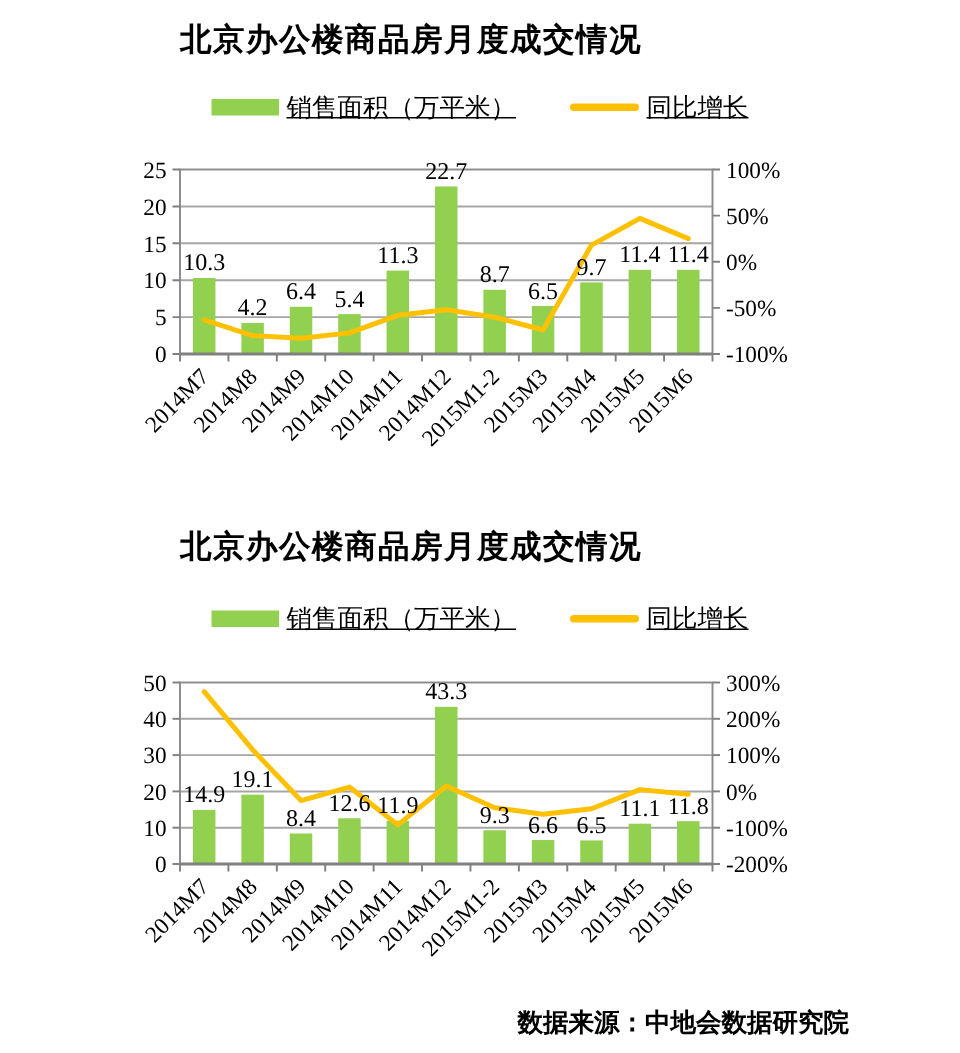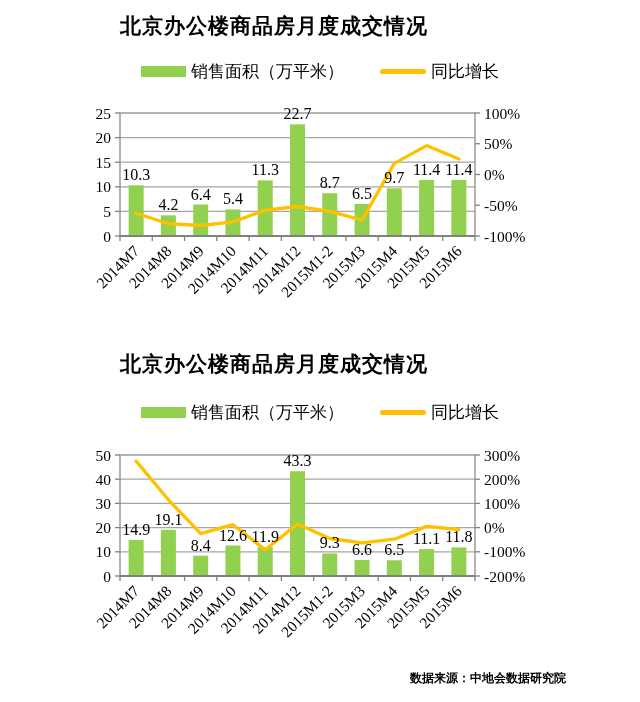--- a/index.html
+++ b/index.html
@@ -12,29 +12,29 @@
     font-size:21px;font-weight:bold;letter-spacing:1px;white-space:nowrap;
   }
   #title-office{top:12px;}
   #title-commercial{top:350px;}
   .legend{
     position:absolute;left:0;width:640px;display:flex;justify-content:center;
     align-items:center;column-gap:36px;font-size:17px;
   }
   #legend-office{top:60px;}
   #legend-commercial{top:401px;}
-  .legend-item{display:flex;align-items:center;column-gap:5px;white-space:nowrap;}
+  .legend-item{display:flex;align-items:center;column-gap:5px;white-space:nowrap;text-decoration:underline;}
   .swatch-bar{width:45px;height:11px;background:#92D050;display:inline-block;}
   .swatch-line{width:46px;height:5px;background:#FFC000;border-radius:3px;display:inline-block;}
   svg.chart{position:absolute;left:0;}
   #svg-office{top:95px;}
   #svg-commercial{top:438px;}
   svg text{font-family:"Liberation Serif","DejaVu Serif",serif;fill:#000;}
   #footer{
-    position:absolute;top:670px;right:74px;font-size:12px;font-weight:bold;white-space:nowrap;
+    position:absolute;top:670px;right:74px;font-size:17px;font-weight:bold;white-space:nowrap;
   }
 </style>
 </head>
 <body>
 
 <div id="title-office" class="chart-title">北京办公楼商品房月度成交情况</div>
 
 <div id="legend-office" class="legend">
   <div class="legend-item">
     <span class="swatch-bar"></span>

